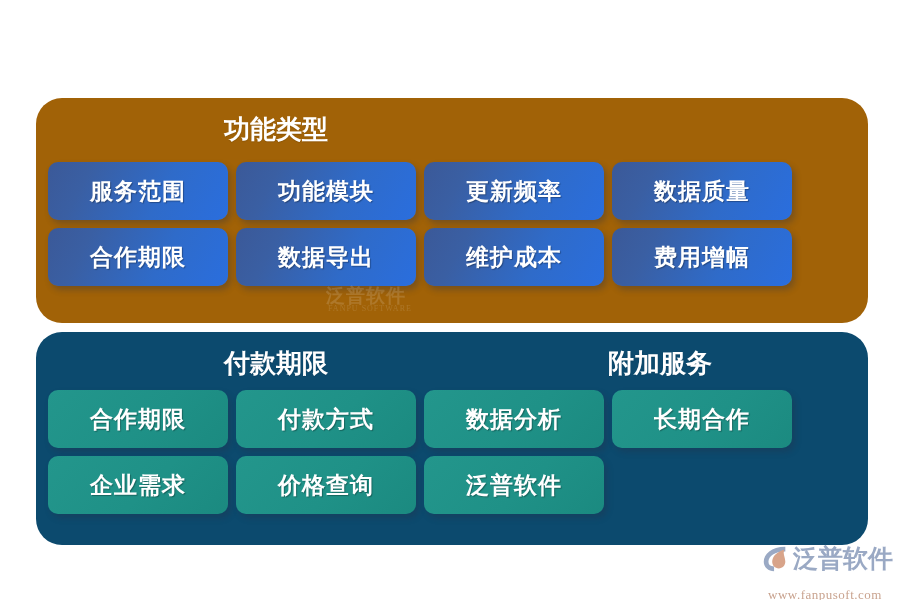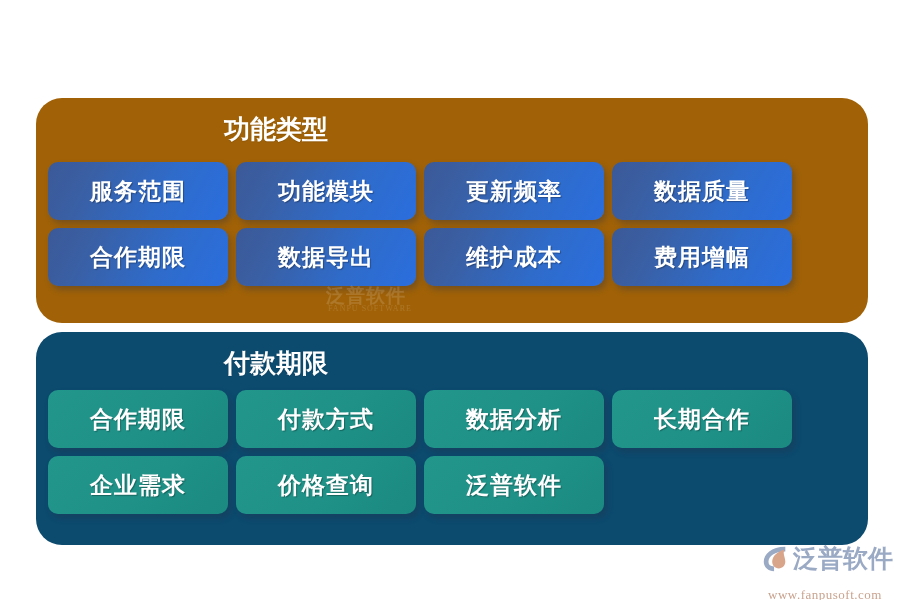--- a/index.html
+++ b/index.html
@@ -199,20 +199,21 @@
       <div class="chip chip-blue">维护成本</div>
       <div class="chip chip-blue">费用增幅</div>
     </div>
 
     <div class="watermark">泛普软件</div>
     <div class="watermark-sub">FANPU SOFTWARE</div>
   </div>
 
   <div class="panel panel-bottom">
     <div class="panel-heading heading-left">付款期限</div>
+    <div class="panel-heading heading-right">附加服务</div>
 
     <div class="btn-grid">
       <div class="chip chip-green">合作期限</div>
       <div class="chip chip-green">付款方式</div>
       <div class="chip chip-green">数据分析</div>
       <div class="chip chip-green">长期合作</div>
       <div class="chip chip-green">企业需求</div>
       <div class="chip chip-green">价格查询</div>
       <div class="chip chip-green">泛普软件</div>
     </div>

